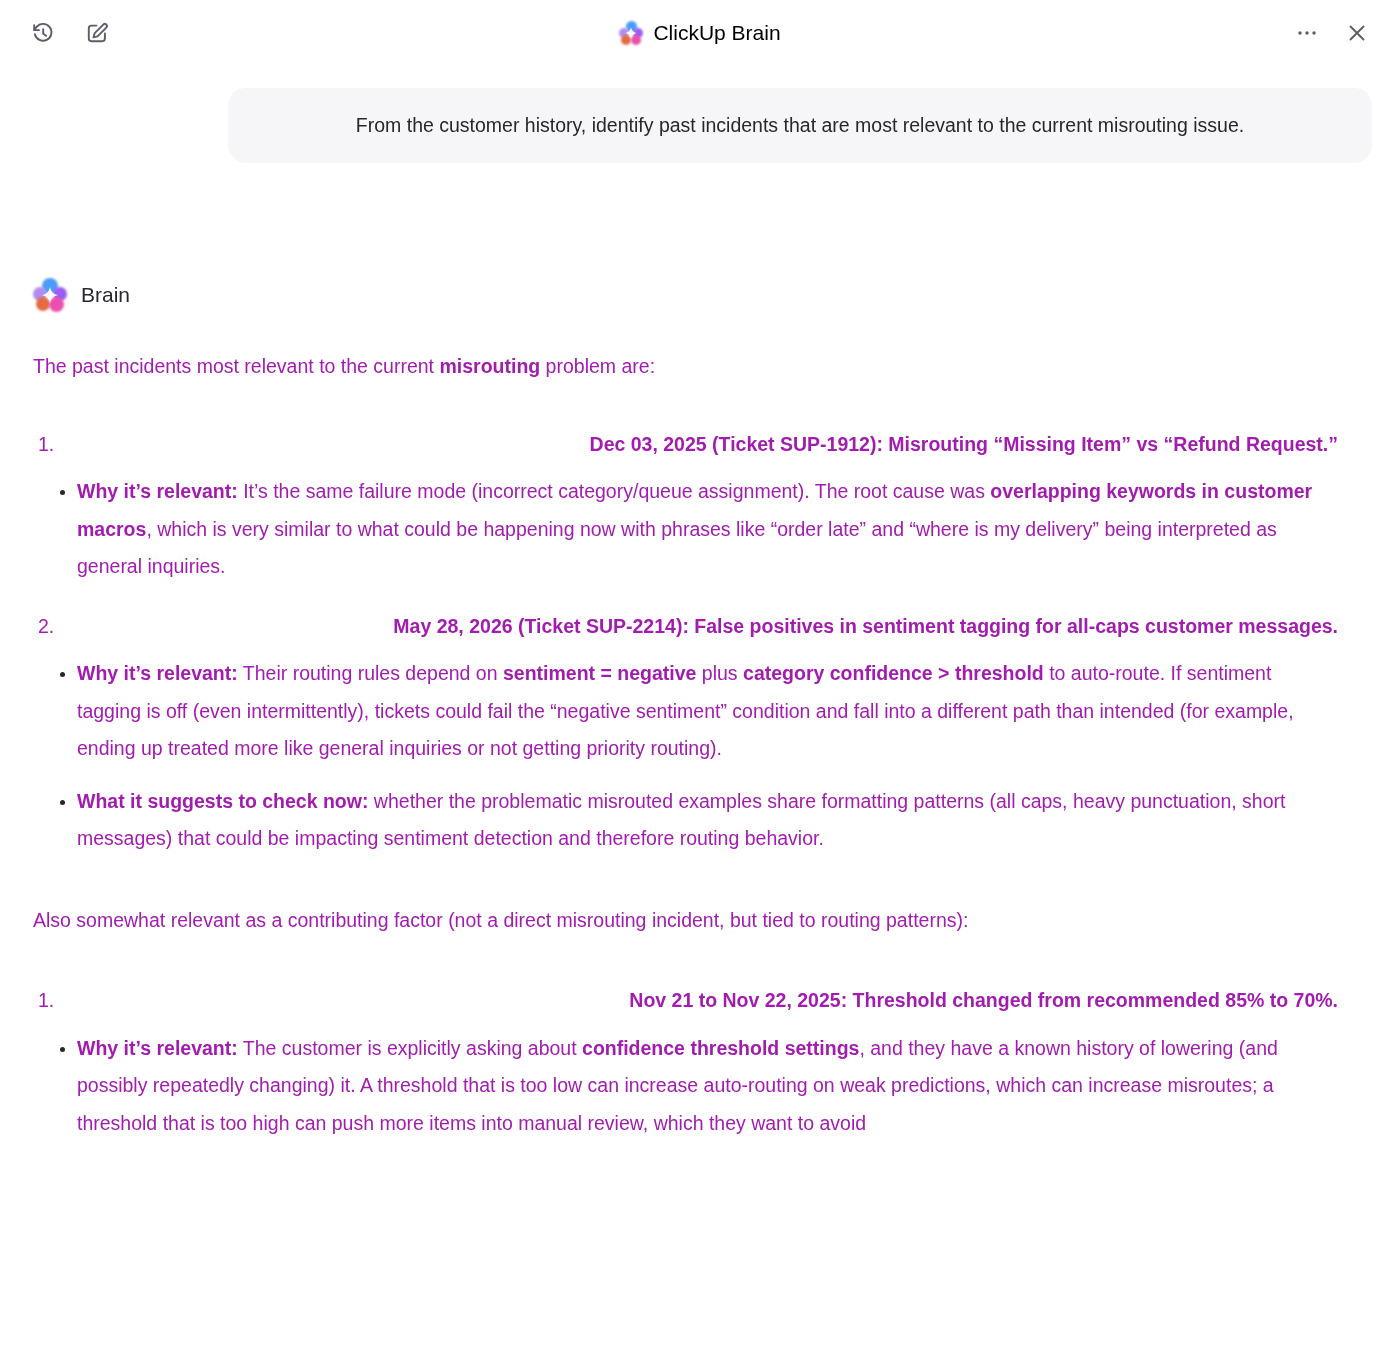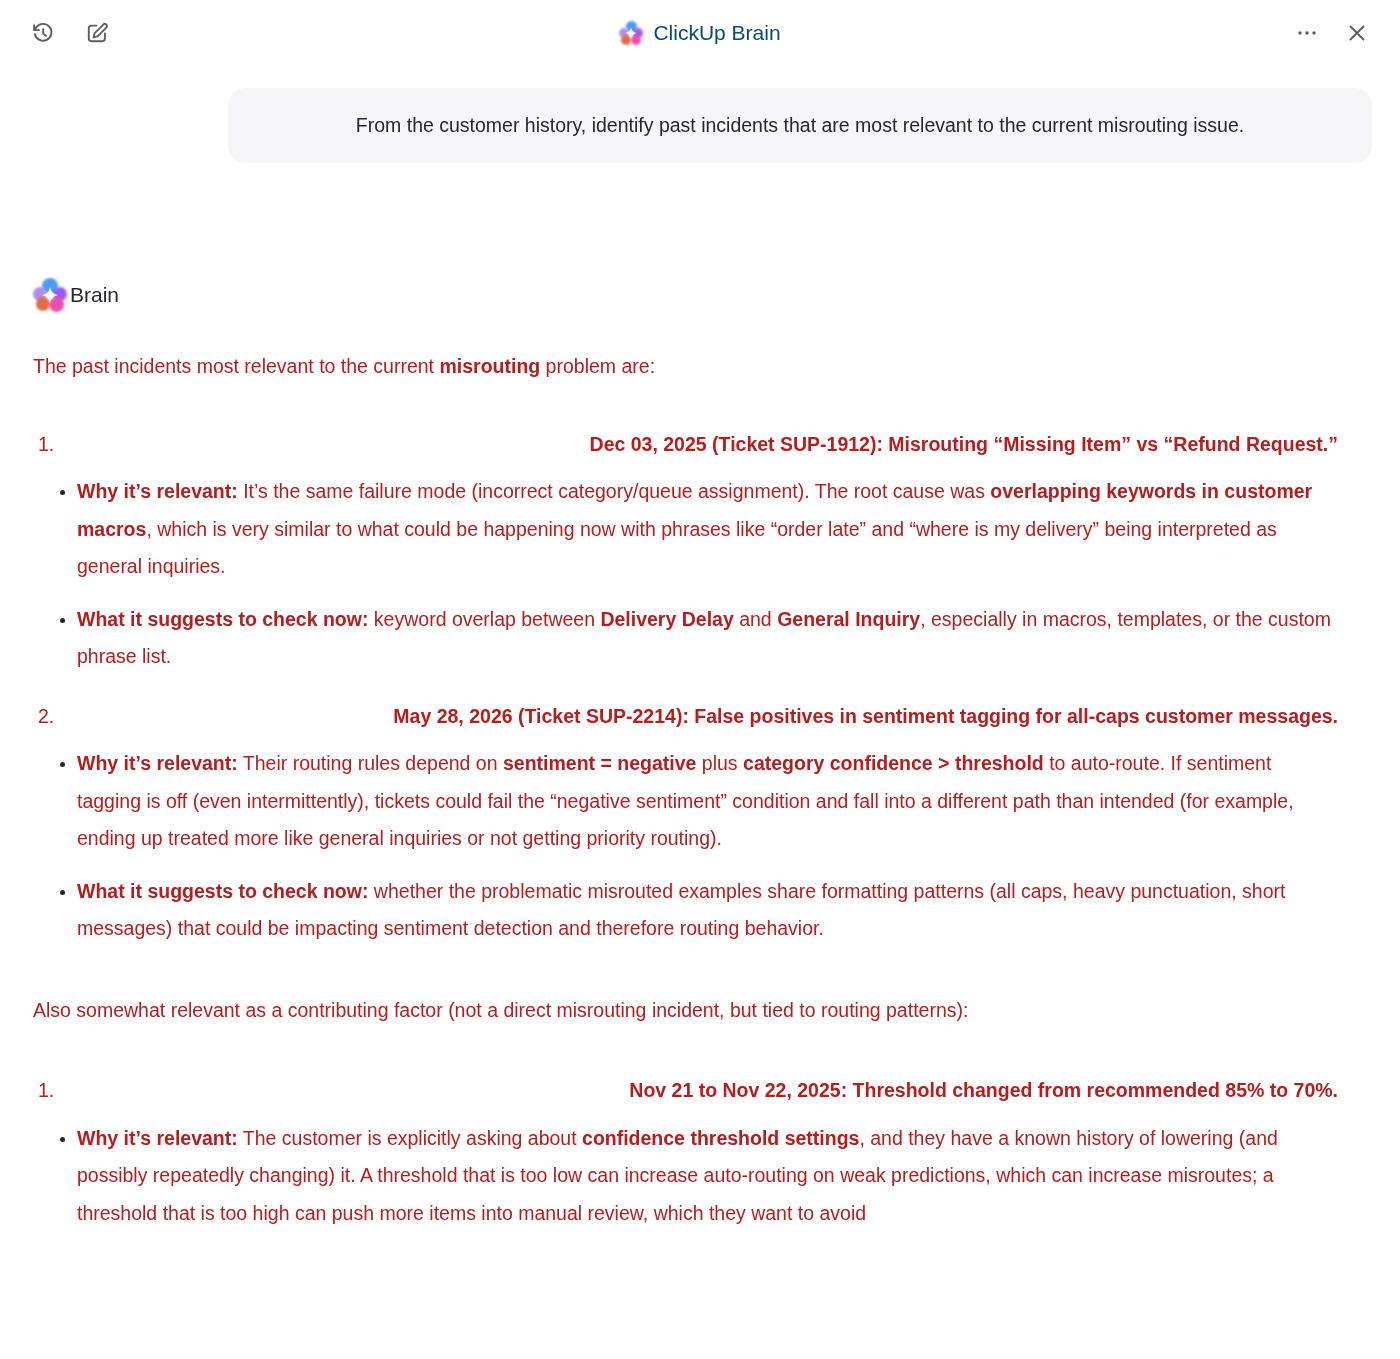--- a/index.html
+++ b/index.html
@@ -6,21 +6,21 @@
   html,body { width:1400px; height:1359px; overflow:hidden; background:#ffffff;
               font-family:"Liberation Sans","DejaVu Sans",sans-serif; color:#26282d; }
   .app { position:relative; width:1400px; height:1359px; background:#fff; }
 
   
   .header { position:relative; height:66px; display:flex; align-items:center; padding:0 30px; }
   .hgroup-left { display:flex; align-items:center; gap:28px; }
   .icon-btn { width:26px; height:26px; color:#5b5e66; cursor:pointer; display:flex; align-items:center; justify-content:center; }
   .icon-btn svg { width:24px; height:24px; }
   .header-title { position:absolute; left:0; right:0; top:0; height:66px; display:flex; align-items:center; justify-content:center; gap:10px; pointer-events:none; }
-  .header-title .t { font-size:21px; font-weight:500; color:#0c4a6e; }
+  .header-title .t { font-size:21px; font-weight:500; color:#000000; }
   .hgroup-right { margin-left:auto; display:flex; align-items:center; gap:24px; }
 
   
   .flower { position:relative; width:34px; height:34px; flex:none; }
   .flower .petal { position:absolute; border-radius:50%; filter:blur(1.2px); }
   .flower .p-top    { width:16px; height:16px; left:9px;  top:0; }
   .flower .p-left   { width:14px; height:14px; left:0;   top:9px; }
   .flower .p-right  { width:14px; height:14px; right:0;  top:9px; }
   .flower .p-bl     { width:14px; height:14px; left:3px; bottom:1px; }
   .flower .p-br     { width:15px; height:15px; right:3px;bottom:0; }
@@ -32,24 +32,24 @@
   .flower.small .p-right{ width:10px; height:10px; right:0; top:6.5px; }
   .flower.small .p-bl   { width:10px; height:10px; left:2px; bottom:0.5px; }
   .flower.small .p-br   { width:10.5px; height:10.5px; right:2px; bottom:0; }
   .flower.small .sparkle{ left:5px; top:5px; width:14px; height:14px; }
 
   
   .user-bubble { margin:22px 28px 0 228px; background:#f6f6f8; border-radius:18px;
                  padding:20px 26px; font-size:19.5px; line-height:35px; color:#26282d;text-align:center; }
 
   
-  .brain-row { margin:115px 0 0 33px; display:flex; align-items:center; gap:3px; }
+  .brain-row { margin:115px 0 0 33px; display:flex; align-items:center; gap:14px; }
   .brain-name { font-size:21px; font-weight:500; color:#26282d; }
 
-  .msg { font-size:19.5px; line-height:37.5px; color:#b91c1c; }
+  .msg { font-size:19.5px; line-height:37.5px; color:#a21caf; }
   .msg b { font-weight:700; }
   .intro { margin:36px 62px 0 33px; }
 
   .ilist { margin:40px 62px 0 33px; }
   .ilist.second { margin-top:43px; }
   .litem { margin-bottom:22px; }
   .litem:last-child { margin-bottom:0; }
   .trow { display:flex; }
   .num { flex:none; width:43px; padding-left:5px; }
   .ititle { font-weight:700; flex:1;text-align:right; }
@@ -141,24 +141,20 @@
     <div class="litem">
       <div class="trow">
         <span class="num">1.</span>
         <span class="ititle">Dec 03, 2025 (Ticket SUP-1912): Misrouting “Missing Item” vs “Refund Request.”</span>
       </div>
       <div class="bullets">
         <div class="bullet">
           <span class="bdot"></span>
           <span class="btext"><b>Why it’s relevant:</b> It’s the same failure mode (incorrect category/queue assignment). The root cause was <b>overlapping keywords in customer macros</b>, which is very similar to what could be happening now with phrases like “order late” and “where is my delivery” being interpreted as general inquiries.</span>
         </div>
-        <div class="bullet">
-          <span class="bdot"></span>
-          <span class="btext"><b>What it suggests to check now:</b> keyword overlap between <b>Delivery Delay</b> and <b>General Inquiry</b>, especially in macros, templates, or the custom phrase list.</span>
-        </div>
       </div>
     </div>
 
     <div class="litem">
       <div class="trow">
         <span class="num">2.</span>
         <span class="ititle">May 28, 2026 (Ticket SUP-2214): False positives in sentiment tagging for all-caps customer messages.</span>
       </div>
       <div class="bullets">
         <div class="bullet">

